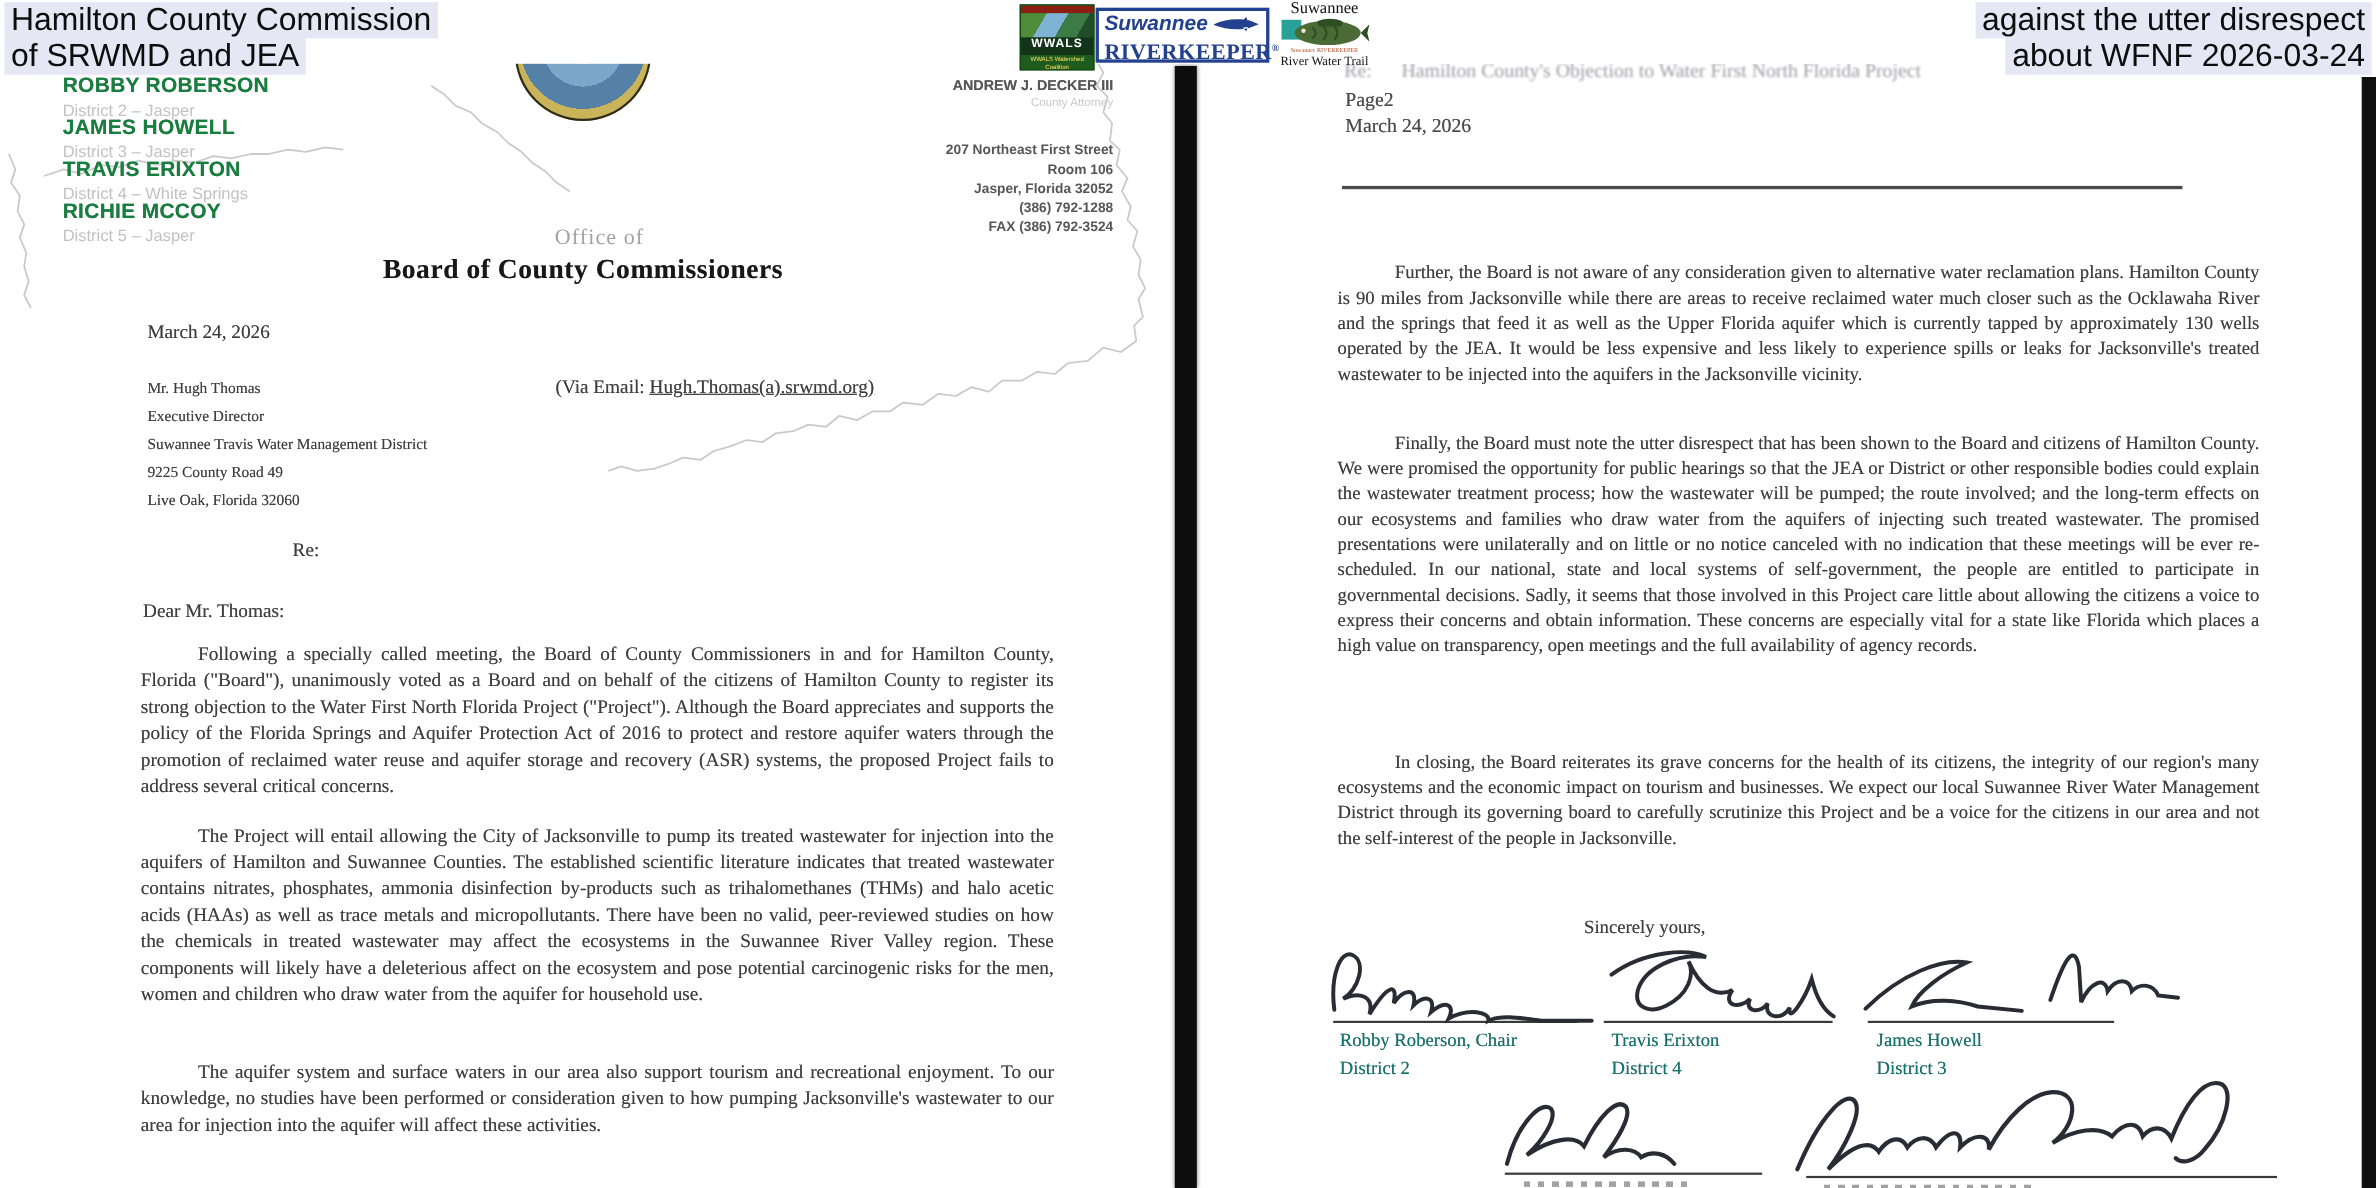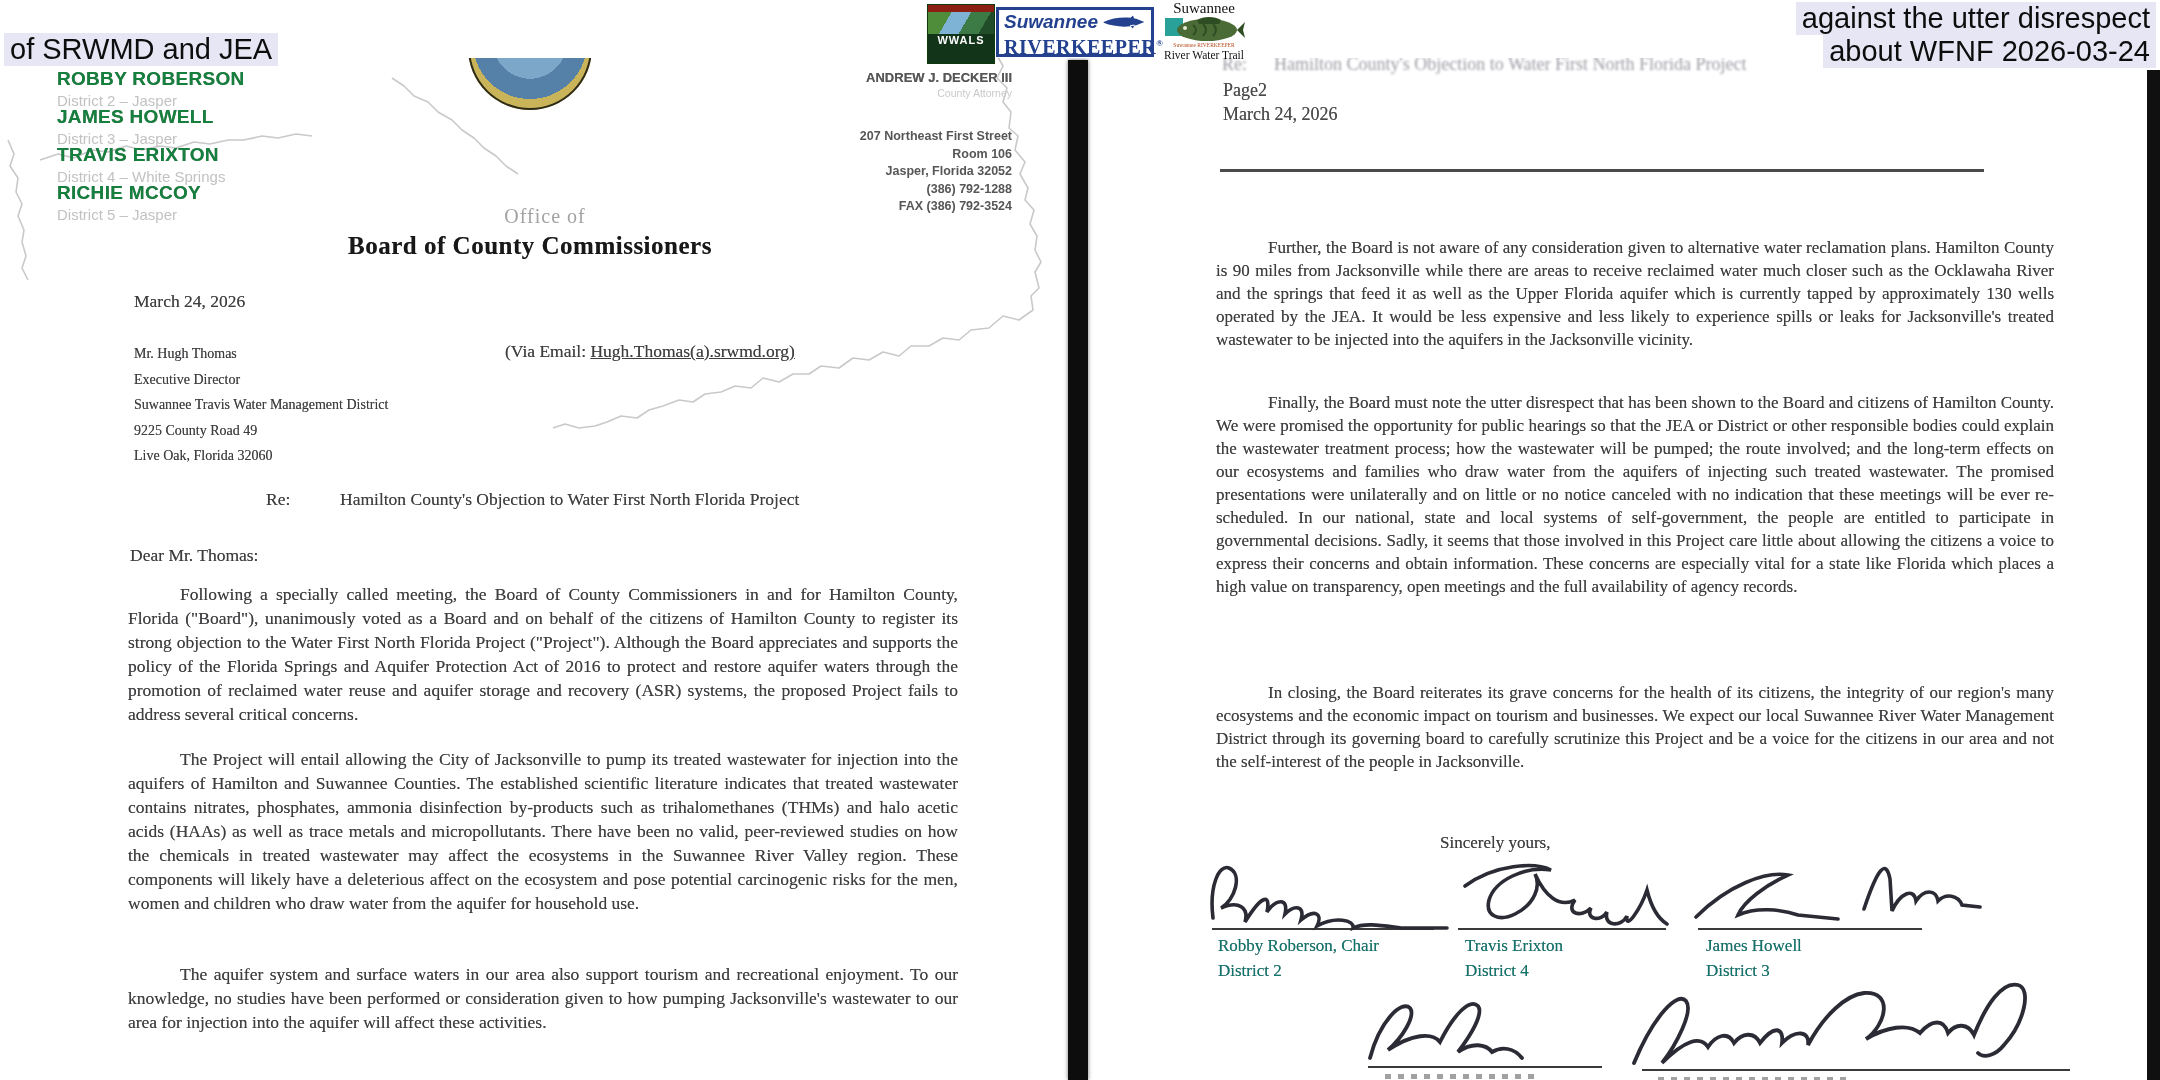--- a/index.html
+++ b/index.html
@@ -11,21 +11,21 @@
             font-size:29px;line-height:31px;color:#0d0d0d;}
   .hdr-right{position:absolute;right:4px;top:2px;z-index:6;text-align:right;
              font-family:"Liberation Sans",sans-serif;font-size:29px;line-height:31px;color:#0d0d0d;}
   .hl{background:#e6e6f5;padding:1px 6px;display:inline-block;}
   .hdr-left .hl{margin-bottom:0px;}
   
   .logo-wwals{position:absolute;left:927px;top:4px;width:66px;height:58px;z-index:7;
               background:#1e6b1e;border:1px solid #0e3a0e;font-family:"Liberation Sans",sans-serif;overflow:hidden;}
   .ww-top{height:7px;background:#8b1f14;color:#ffd94d;font-size:5px;line-height:7px;text-align:center;overflow:hidden;}
   .ww-mid{height:22px;background:linear-gradient(120deg,#4f8d3a 0 30%,#7fb3d5 30% 55%,#3c7a46 55% 80%,#214d28 80%);}
-  .ww-band{height:29px;background:#12351a;color:#ffffff;font-weight:bold;font-size:11px;line-height:13px;text-align:center;letter-spacing:1px;}
+  .ww-band{height:16px;background:#12351a;color:#ffffff;font-weight:bold;font-size:11px;line-height:13px;text-align:center;letter-spacing:1px;}
   .ww-bot{height:16px;background:#1d5c1d;color:#ffe066;font-size:5.5px;line-height:8px;text-align:center;overflow:hidden;}
   .logo-rk{position:absolute;left:996px;top:7px;width:158px;height:50px;z-index:7;background:#ffffff;
            border:3px solid #23418f;box-sizing:border-box;padding:1px 5px;}
   .rk-l1{display:flex;align-items:center;gap:4px;color:#23418f;font-style:italic;font-weight:bold;
          font-size:19px;line-height:21px;font-family:"Liberation Sans",sans-serif;}
   .rk-l2{color:#23418f;font-weight:bold;font-size:20px;line-height:22px;letter-spacing:0.5px;
          font-family:"Liberation Serif",serif;}
   .rk-reg{font-size:9px;vertical-align:super;}
   .logo-wt{position:absolute;left:1161px;top:1px;width:86px;height:64px;z-index:7;text-align:center;
            color:#111;line-height:1;}
@@ -131,21 +131,20 @@
   <div class="recipient scan">
     <div>Mr. Hugh Thomas</div>
     <div>Executive Director</div>
     <div>Suwannee Travis Water Management District</div>
     <div>9225 County Road 49</div>
     <div>Live Oak, Florida 32060</div>
   </div>
   <div class="via-email scan"><span>(Via Email: </span><span class="via-link">Hugh.Thomas(a).srwmd.org)</span></div>
 
   <div class="re-label scan">Re:</div>
-  <div class="re-text scan">Hamilton County's Objection to Water First North Florida Project</div>
   <div class="salutation scan">Dear Mr. Thomas:</div>
 
   <div class="para scan" style="top:582px">Following a specially called meeting, the Board of County Commissioners in and for Hamilton County, Florida ("Board"), unanimously voted as a Board and on behalf of the citizens of Hamilton County to register its strong objection to the Water First North Florida Project ("Project").  Although the Board appreciates and supports the policy of the Florida Springs and Aquifer Protection Act of 2016 to protect and restore aquifer waters through the promotion of reclaimed water reuse and aquifer storage and recovery (ASR) systems, the proposed Project fails to address several critical concerns.</div>
   <div class="para scan" style="top:747px">The Project will entail allowing the City of Jacksonville to pump its treated wastewater for injection into the aquifers of Hamilton and Suwannee Counties.  The established scientific literature indicates that treated wastewater contains nitrates, phosphates, ammonia disinfection by-products such as trihalomethanes (THMs) and halo acetic acids (HAAs) as well as trace metals and micropollutants.  There have been no valid, peer-reviewed studies on how the chemicals in treated wastewater may affect the ecosystems in the Suwannee River Valley region.  These components will likely have a deleterious affect on the ecosystem and pose potential carcinogenic risks for the men, women and children who draw water from the aquifer for household use.</div>
   <div class="para scan" style="top:962px">The aquifer system and surface waters in our area also support tourism and recreational enjoyment.  To our knowledge, no studies have been performed or consideration given to how pumping Jacksonville's wastewater to our area for injection into the aquifer will affect these activities.</div>
 
   <div class="divider"></div>
   <div class="right-edge"></div>
 
   <div class="faint-re">Re:      Hamilton County's Objection to Water First North Florida Project</div>
@@ -184,21 +183,21 @@
   <svg class="sig-svg" style="left:1620px;top:975px" width="460" height="100" viewBox="0 0 460 100">
     <path d="M14,88 C34,40 58,16 66,26 C74,36 56,70 42,88 C64,66 80,60 88,72 C96,60 108,56 114,68 C122,58 134,56 140,68 C154,50 164,52 162,68 C176,54 190,56 188,70 C204,40 226,20 244,18 C274,16 266,50 246,64 C266,52 288,48 300,58 C312,44 324,44 328,58 C336,48 348,48 354,60 C366,30 382,6 398,10 C412,14 404,48 384,70 C376,80 364,84 358,78" fill="none" stroke="#2b2b35" stroke-width="3.8" stroke-linecap="round"></path>
   </svg>
   <div class="sig-line" style="left:1368px;top:1066px;width:234px"></div>
   <div class="sig-line" style="left:1642px;top:1069px;width:428px"></div>
   <div class="sliver" style="left:1385px;top:1074px;width:150px"></div>
   <div class="sliver" style="left:1658px;top:1077px;width:190px"></div>
 
   <div class="hdr-band"></div>
   <div class="hdr-left">
-    <br>
+    <span class="hl">Hamilton County Commission</span><br>
     <span class="hl">of SRWMD and JEA</span>
   </div>
   <div class="hdr-right">
     <span class="hl">against the utter disrespect</span><br>
     <span class="hl">about WFNF 2026-03-24</span>
   </div>
 
   <div class="logo-wwals">
     <div class="ww-top"></div>
     <div class="ww-mid"></div>

